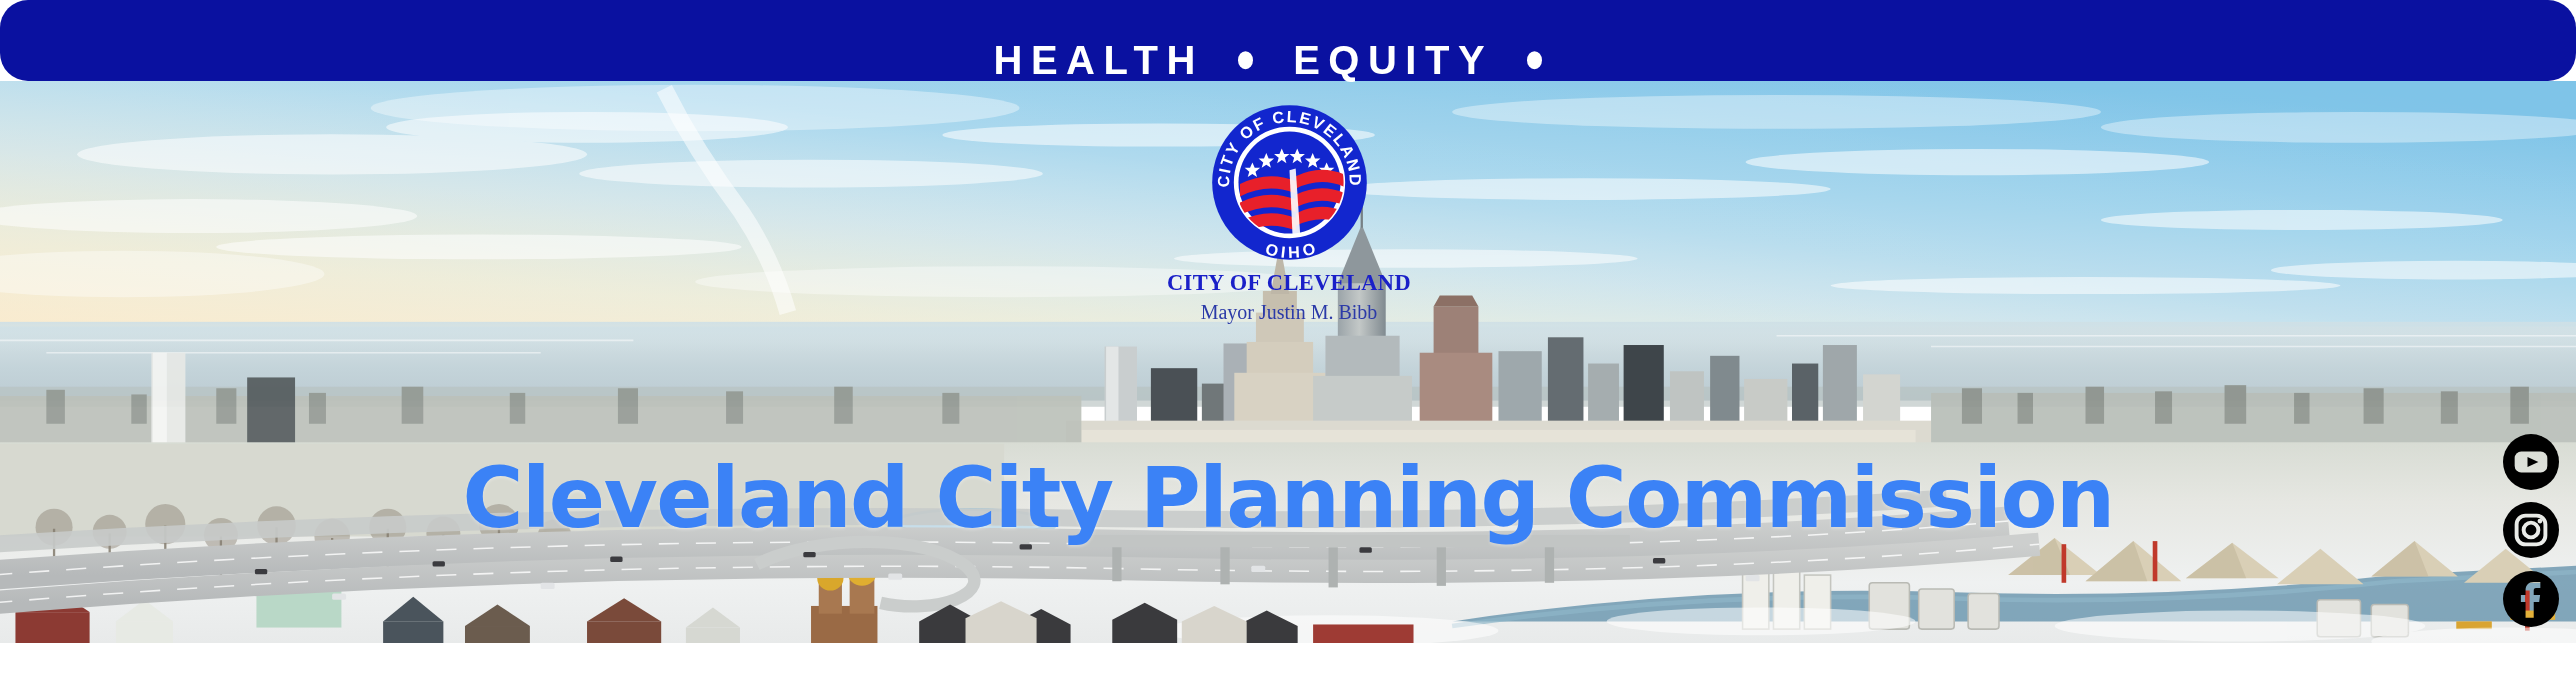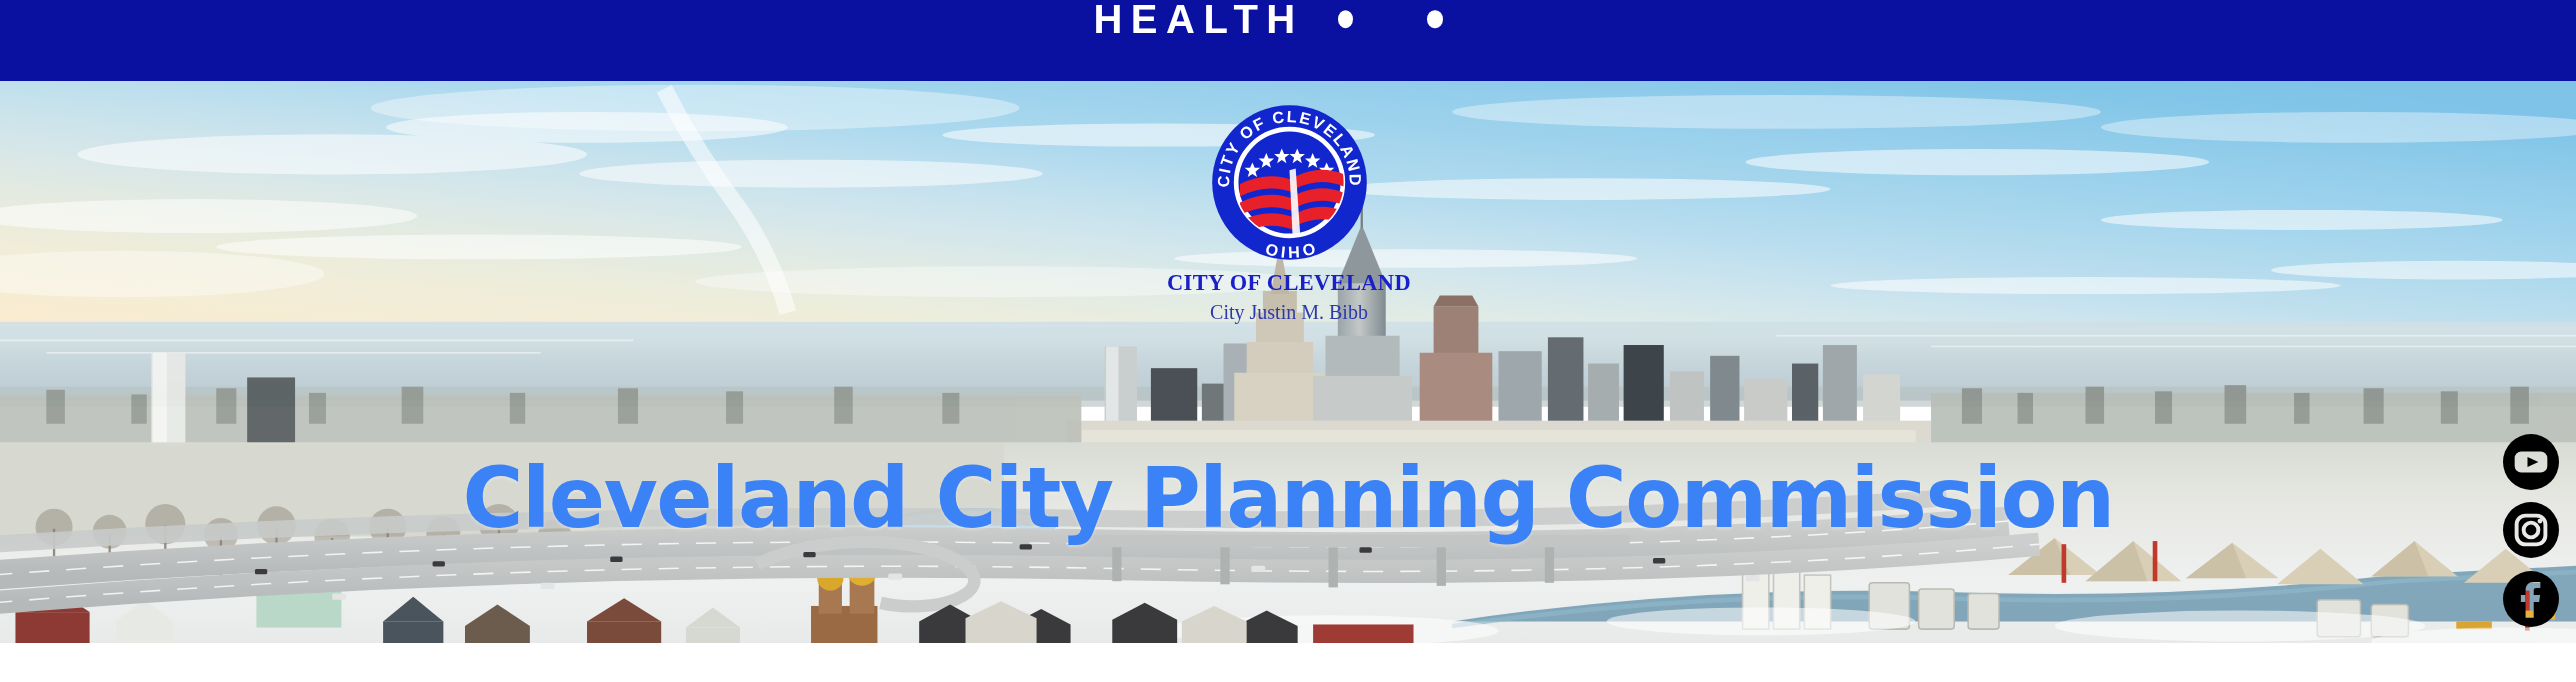--- a/index.html
+++ b/index.html
@@ -13,23 +13,24 @@
     position: relative;
   }
 
   
   .top-banner {
     position: absolute;
     left: 0; top: 0;
     width: 2576px; height: 81px;
     background: #0A11A0;
     display: flex;
-    align-items: flex-start;
+    align-items: flex-end;
     justify-content: center;
     z-index: 40;
+    border-radius: 28px;
   }
   .banner-inner {
     display: flex;
     align-items: center;
     gap: 0;
     transform: translateY(-0.8px);
   }
   .banner-word {
     color: #ffffff;
     font-family: "Liberation Sans", sans-serif;
@@ -497,20 +498,21 @@
         <rect x="700" y="756" width="170" height="28"></rect>
       </g>
     </g>
   </svg>
 </div>
 
 <div class="top-banner">
   <div class="banner-inner">
     <span class="banner-word">HEALTH</span>
     <span class="banner-dot"></span>
+    <span class="banner-word">EQUITY</span>
     <span class="banner-dot"></span>
   </div>
 </div>
 
 <div class="logo-block">
   <div class="seal-wrap">
     <svg viewBox="0 0 216 216" width="167" height="167">
       <defs>
         <path id="ringTop" d="M 30 108 A 78 78 0 0 1 186 108"></path>
         <path id="ringBot" d="M 191 108 A 83 83 0 0 1 25 108"></path>
@@ -549,21 +551,21 @@
 
       <text font-family="Liberation Sans, sans-serif" font-weight="bold" font-size="21" fill="#FFFFFF" letter-spacing="2.4">
         <textPath href="#ringTop" startOffset="50%" text-anchor="middle">CITY OF CLEVELAND</textPath>
       </text>
       <text font-family="Liberation Sans, sans-serif" font-weight="bold" font-size="21" fill="#FFFFFF" letter-spacing="2.4">
         <textPath href="#ringBot" startOffset="50%" text-anchor="middle">OHIO</textPath>
       </text>
     </svg>
   </div>
   <div class="org-name">CITY OF CLEVELAND</div>
-  <div class="mayor-name">City Justin M. Bibb</div>
+  <div class="mayor-name">Mayor Justin M. Bibb</div>
 </div>
 
 <div class="main-title">Cleveland City Planning Commission</div>
 
 <div class="social-rail">
   <svg class="social-icon" viewBox="0 0 72 72">
     <circle cx="36" cy="36" r="36" fill="#000000" mask="url(#ytMask)"></circle>
   </svg>
   <svg class="social-icon" viewBox="0 0 72 72">
     <circle cx="36" cy="36" r="36" fill="#000000" mask="url(#igMask)"></circle>

